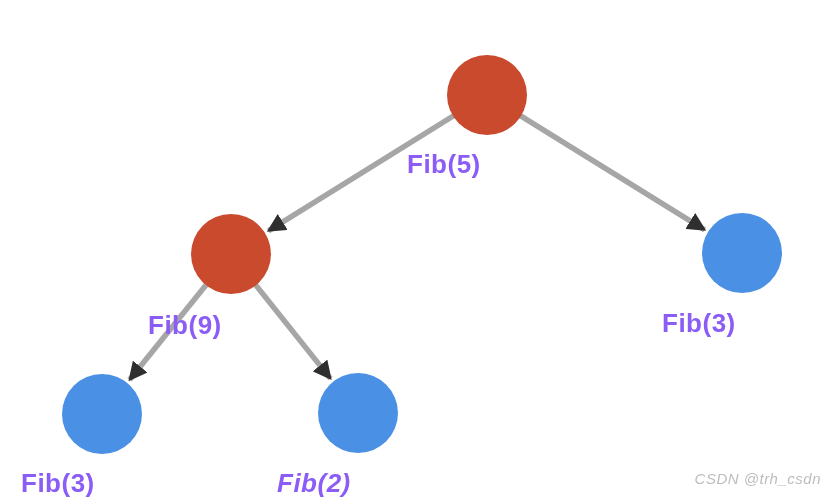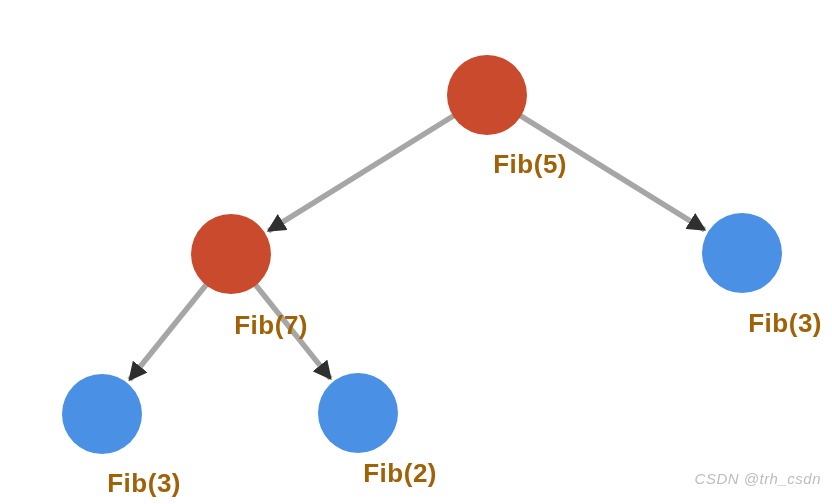--- a/index.html
+++ b/index.html
@@ -18,25 +18,25 @@
   .edges-svg {
     position: absolute;
     left: 0;
     top: 0;
     width: 832px;
     height: 504px;
   }
   .node-label {
     position: absolute;
     width: 160px;
-    text-align: right;
+    text-align: left;
     transform: translateX(-50%);
     font-size: 26px;
     font-weight: 700;
-    color: #a16207;
+    color: #8b5cf6;
     letter-spacing: 0.5px;
     line-height: 1.05;
     white-space: nowrap;
   }
   .watermark {
     position: absolute;
     right: 11px;
     top: 470px;
     font-size: 15px;
     font-weight: 400;
@@ -64,20 +64,20 @@
     <line x1="231" y1="254" x2="330.5" y2="378.6" stroke-width="5.5" marker-end="url(#arrowhead)" stroke="#a6a6a6"></line>
 
     <circle cx="487" cy="95" r="40" fill="#c94a2c"></circle>
     <circle cx="231" cy="254" r="40" fill="#c94a2c"></circle>
     <circle cx="742" cy="253" r="40" fill="#4a90e5"></circle>
     <circle cx="102" cy="414" r="40" fill="#4a90e5"></circle>
     <circle cx="358" cy="413" r="40" fill="#4a90e5"></circle>
   </svg>
 
   <div class="node-label" style="left:487px; top:151px;">Fib(5)</div>
-  <div class="node-label" style="left:228px; top:312px;">Fib(7)</div>
+  <div class="node-label" style="left:228px; top:312px;">Fib(9)</div>
   <div class="node-label" style="left:742px; top:310px;">Fib(3)</div>
   <div class="node-label" style="left:101px; top:470px;">Fib(3)</div>
-  <div class="node-label" style="left:357px; top:460px;">Fib(2)</div>
+  <div class="node-label" style="left:357px; top:470px;font-style:italic;">Fib(2)</div>
 
   <div class="watermark">CSDN @trh_csdn</div>
 
 </div>
 
 </body></html>

